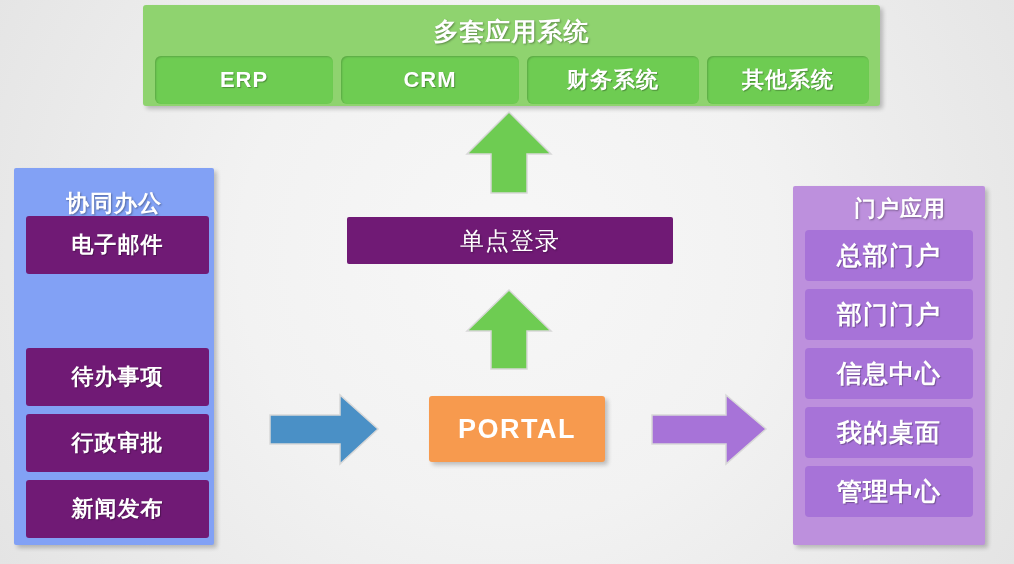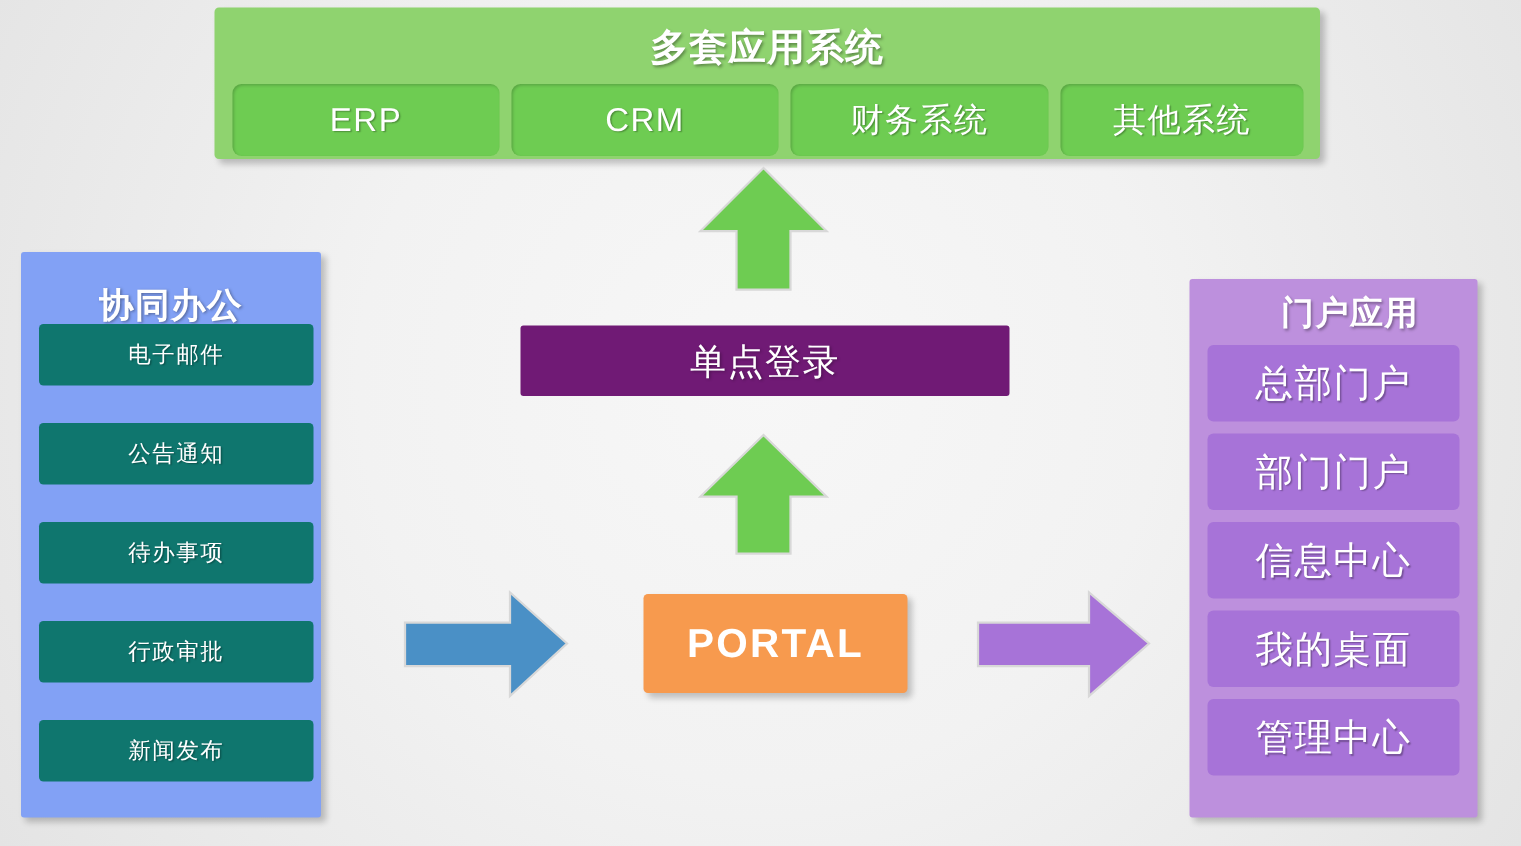--- a/index.html
+++ b/index.html
@@ -25,21 +25,21 @@
     box-sizing: border-box;
     box-shadow: 3px 3px 4px rgba(0,0,0,0.22);
   }
   .box {
     position: absolute;
     box-sizing: border-box;
     display: flex;
     align-items: center;
     justify-content: center;
     color: #ffffff;
-    font-weight: normal;
+    font-weight: bold;
     text-shadow: 1px 1px 1px rgba(0,0,0,0.30);
     white-space: nowrap;
   }
 
   
   #top-panel {
     left: 143px; top: 5px;
     width: 737px; height: 101px;
     background: #8fd36f;
     border-radius: 3px;
@@ -83,26 +83,26 @@
     width: 200px; height: 38px;
     display: flex; align-items: center; justify-content: center;
     color: #ffffff;
     font-size: 23px;
     font-weight: bold;
     text-shadow: 1px 1px 2px rgba(0,0,0,0.35);
     letter-spacing: 1px;
     margin-top: 10px;
   }
   .left-item {
-    background: #0f766e;
+    background: #701a75;
     border-radius: 3px;
     left: 12px;
     width: 183px;
-    height: 41px;
-    font-size: 15px;
+    height: 58px;
+    font-size: 22px;
     letter-spacing: 1px;
   }
   #left-item-0 { top: 48px; }
   #left-item-1 { top: 114px; }
   #left-item-2 { top: 180px; }
   #left-item-3 { top: 246px; }
   #left-item-4 { top: 312px; }
 
   
   #right-panel {
@@ -191,21 +191,20 @@
 
   <div id="sso-box">单点登录</div>
 
   <svg class="arrow" id="arrow-up-bottom" viewBox="0 0 88 83">
     <polygon points="44,2 86,43 62,43 62,81 26,81 26,43 2,43" fill="#6ecc52" stroke="#d8d8d8" stroke-width="1.5"></polygon>
   </svg>
 
   <div class="panel" id="left-panel">
     <div id="left-title">协同办公</div>
     <div class="box left-item" id="left-item-0">电子邮件</div>
-    <div class="box left-item" id="left-item-1">公告通知</div>
     <div class="box left-item" id="left-item-2">待办事项</div>
     <div class="box left-item" id="left-item-3">行政审批</div>
     <div class="box left-item" id="left-item-4">新闻发布</div>
   </div>
 
   <svg class="arrow" id="arrow-right-blue" viewBox="0 0 112 73">
     <polygon points="2,22 72,22 72,2 110,36 72,71 72,51 2,51" fill="#4a90c6" stroke="#d8d8d8" stroke-width="1.5"></polygon>
   </svg>
 
   <div id="portal-box">PORTAL</div>

